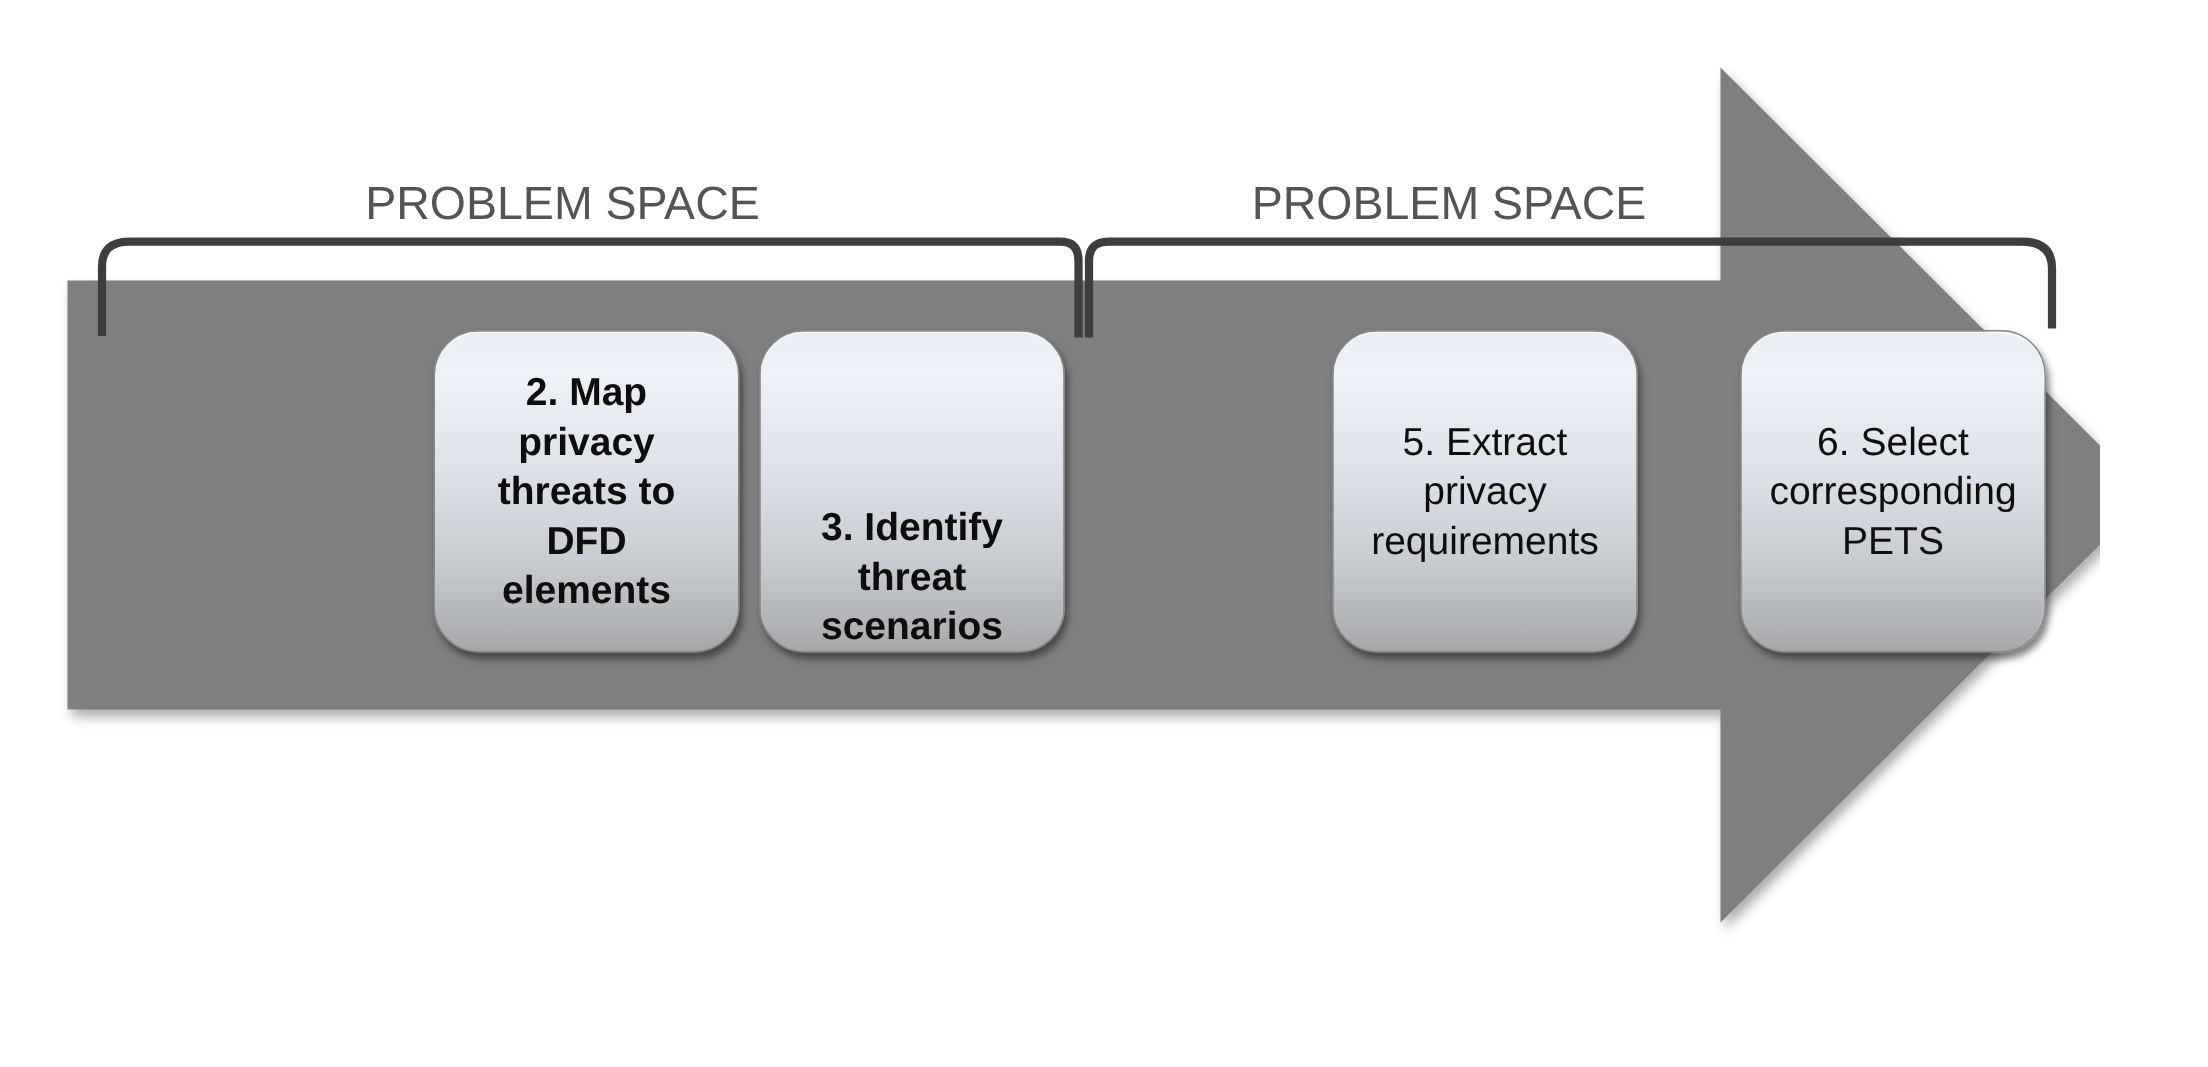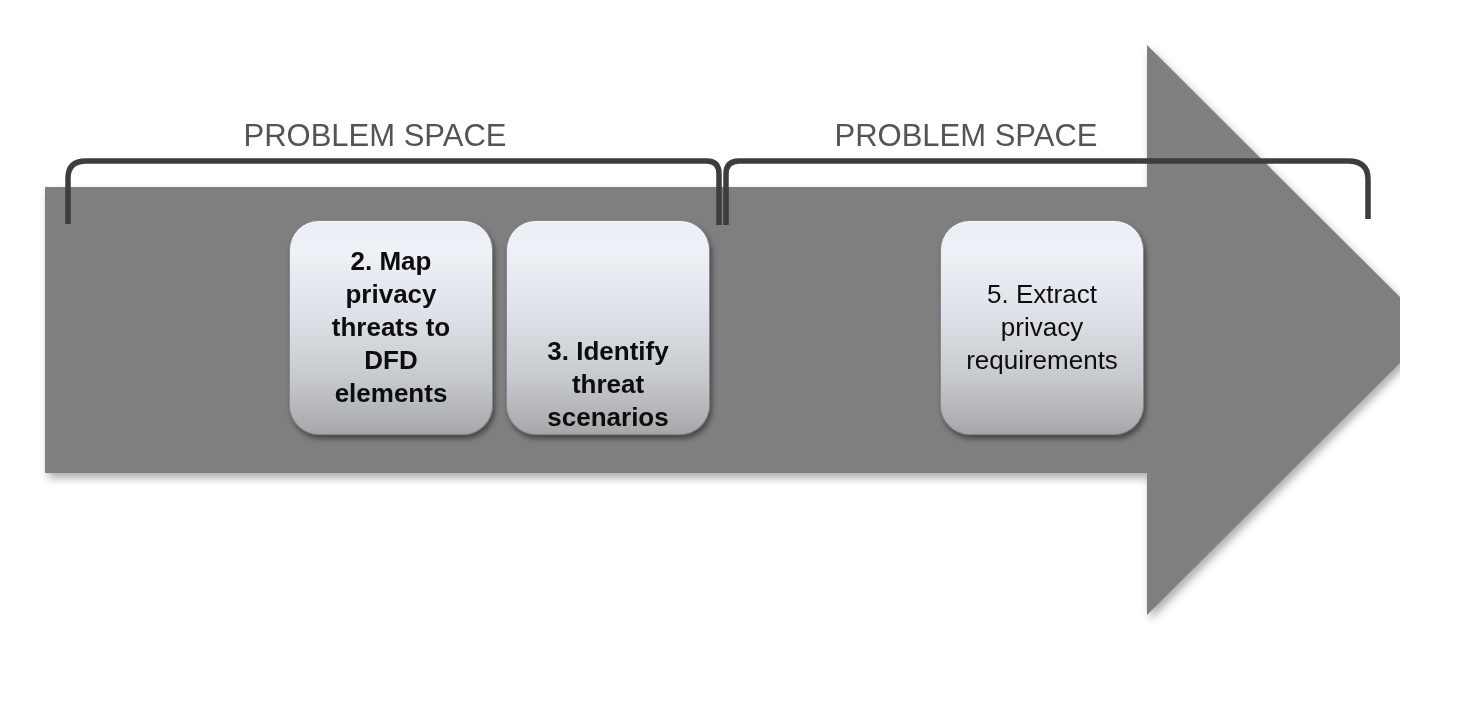--- a/index.html
+++ b/index.html
@@ -59,21 +59,21 @@
     font-size: 26px;
     line-height: 33px;
     color: #0d0d0d;
     padding: 0 6px;
   }
   .step-box.emphasis .step-label { font-weight: bold; }
   #step-1 { left: 72px;  }
   #step-2 { left: 289px; }
   #step-3 { left: 506px; align-items: flex-end; }
   #step-4 { left: 723px; }
-  #step-5 { left: 940px; }
+  #step-5 { left: 888px; }
   #step-6 { left: 1160px; }
 </style>
 </head>
 <body>
 
 <div id="canvas">
 
   <svg id="shapes" width="1472" height="711" viewBox="0 0 1472 711" xmlns="http://www.w3.org/2000/svg">
     <polygon class="arrow-poly" points="45,187 1147,187 1147,45 1433,330 1147,615 1147,473 45,473" fill="#7f7f7f"></polygon>
     <path class="bracket" d="M 68 224 L 68 178 Q 68 161 86 161 L 707 161 Q 719 161 719 174 L 719 225" stroke="#3d3d3d"></path>
@@ -99,14 +99,19 @@
 scenarios</span>
   </div>
 
 
   <div class="step-box" id="step-5">
     <span class="step-label">5. Extract
 privacy
 requirements</span>
   </div>
 
+  <div class="step-box" id="step-6">
+    <span class="step-label">6. Select
+corresponding
+PETS</span>
+  </div>
 
 </div>
 
 </body></html>

